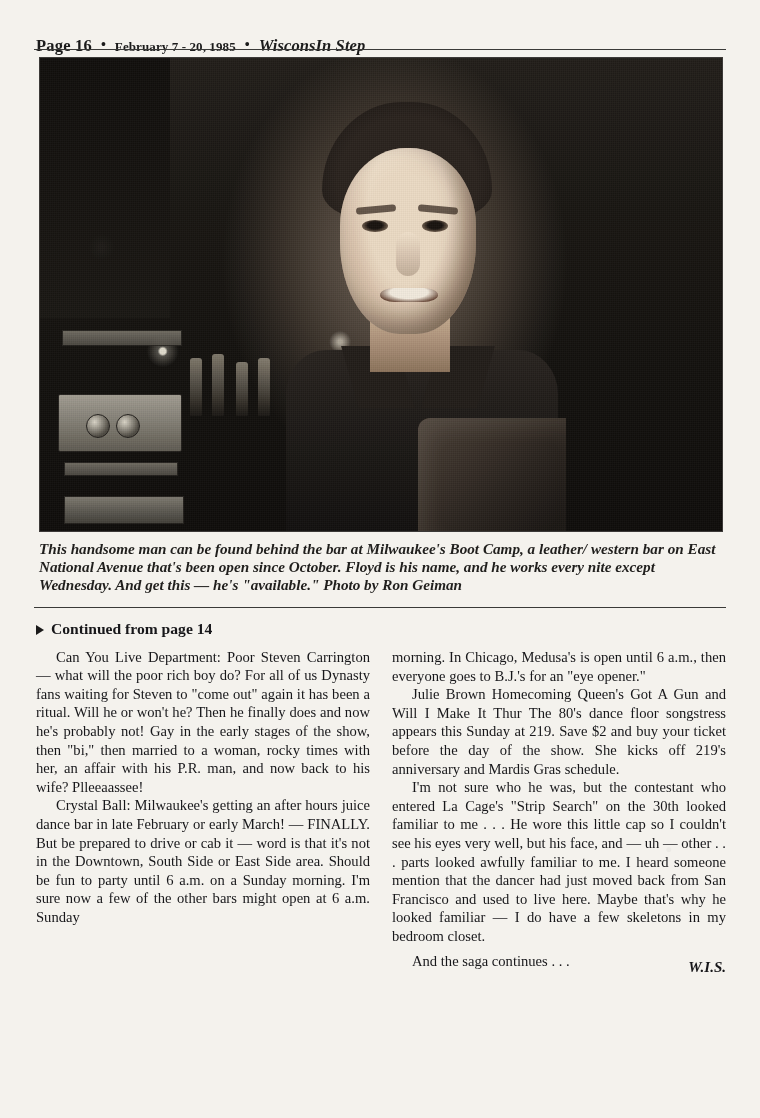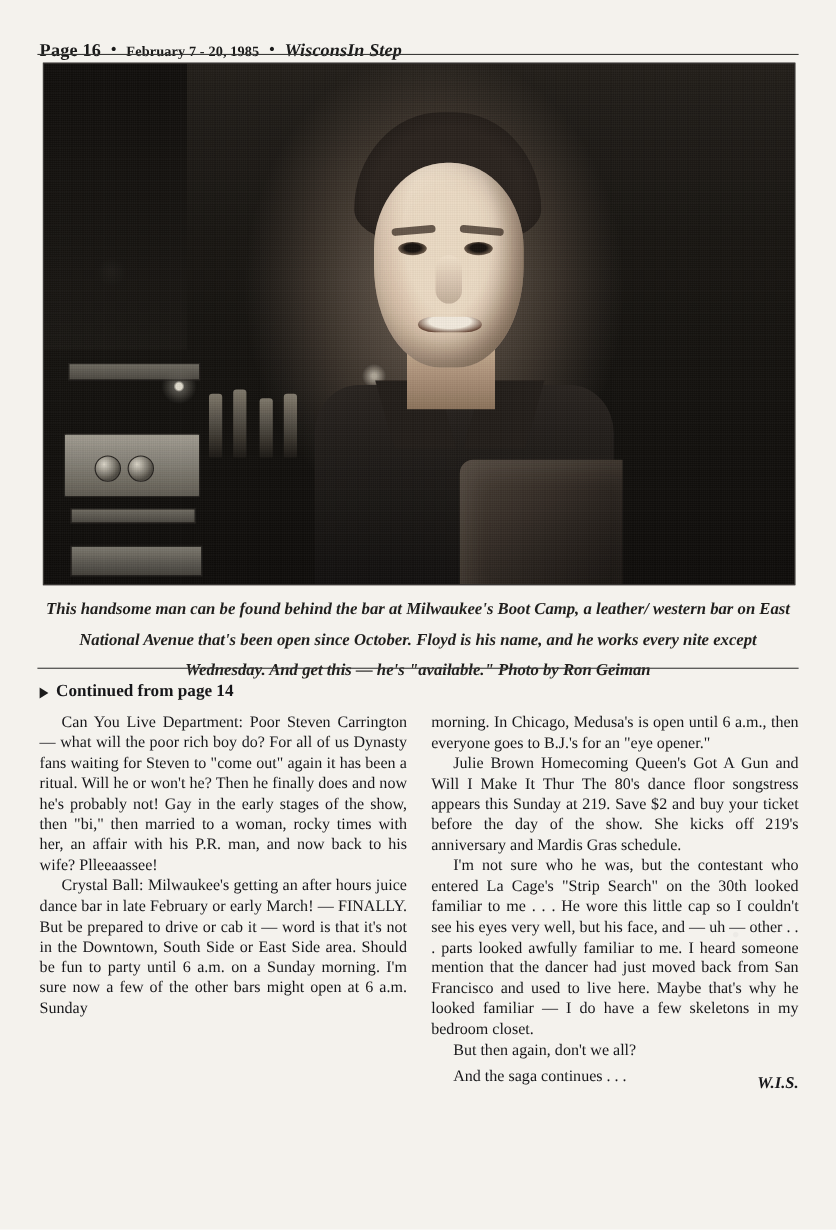--- a/index.html
+++ b/index.html
@@ -210,22 +210,22 @@
   
   .caption {
     position: absolute;
     top: 540px;
     left: 39px;
     width: 682px;
     font-family: "Liberation Serif", serif;
     font-style: italic;
     font-weight: bold;
     font-size: 15.2px;
-    line-height: 28px;
-    text-align: center;
+    line-height: 18px;
+    text-align: left;
     color: #201f1d;
   }
   .caption .credit {
     font-style: italic;
     font-weight: bold;
   }
   .rule-caption { top: 607px; }
 
   
   .cols {
@@ -341,21 +341,20 @@
         <span>Continued from page 14</span>
       </div>
       <p class="body">Can You Live Department: Poor Steven Carrington — what will the poor rich boy do? For all of us Dynasty fans waiting for Steven to "come out" again it has been a ritual. Will he or won't he? Then he finally does and now he's probably not! Gay in the early stages of the show, then "bi," then married to a woman, rocky times with her, an affair with his P.R. man, and now back to his wife? Plleeaassee!</p>
       <p class="body">Crystal Ball: Milwaukee's getting an after hours juice dance bar in late February or early March! — FINALLY. But be prepared to drive or cab it — word is that it's not in the Downtown, South Side or East Side area. Should be fun to party until 6 a.m. on a Sunday morning. I'm sure now a few of the other bars might open at 6 a.m. Sunday</p>
     </div>
 
     <div class="col">
       <p class="body first">morning. In Chicago, Medusa's is open until 6 a.m., then everyone goes to B.J.'s for an "eye opener."</p>
       <p class="body">Julie Brown Homecoming Queen's Got A Gun and Will I Make It Thur The 80's dance floor songstress appears this Sunday at 219. Save $2 and buy your ticket before the day of the show. She kicks off 219's anniversary and Mardis Gras schedule.</p>
       <p class="body">I'm not sure who he was, but the contestant who entered La Cage's "Strip Search" on the 30th looked familiar to me . . . He wore this little cap so I couldn't see his eyes very well, but his face, and — uh — other . . . parts looked awfully familiar to me. I heard someone mention that the dancer had just moved back from San Francisco and used to live here. Maybe that's why he looked familiar — I do have a few skeletons in my bedroom closet.</p>
-      <p class="body">But then again, don't we all?</p>
       <div class="lastline">
         <span class="tail">And the saga continues . . .</span>
         <span class="sig">W.I.S.</span>
       </div>
     </div>
 
   </div>
 </div>
 
 </body></html>

